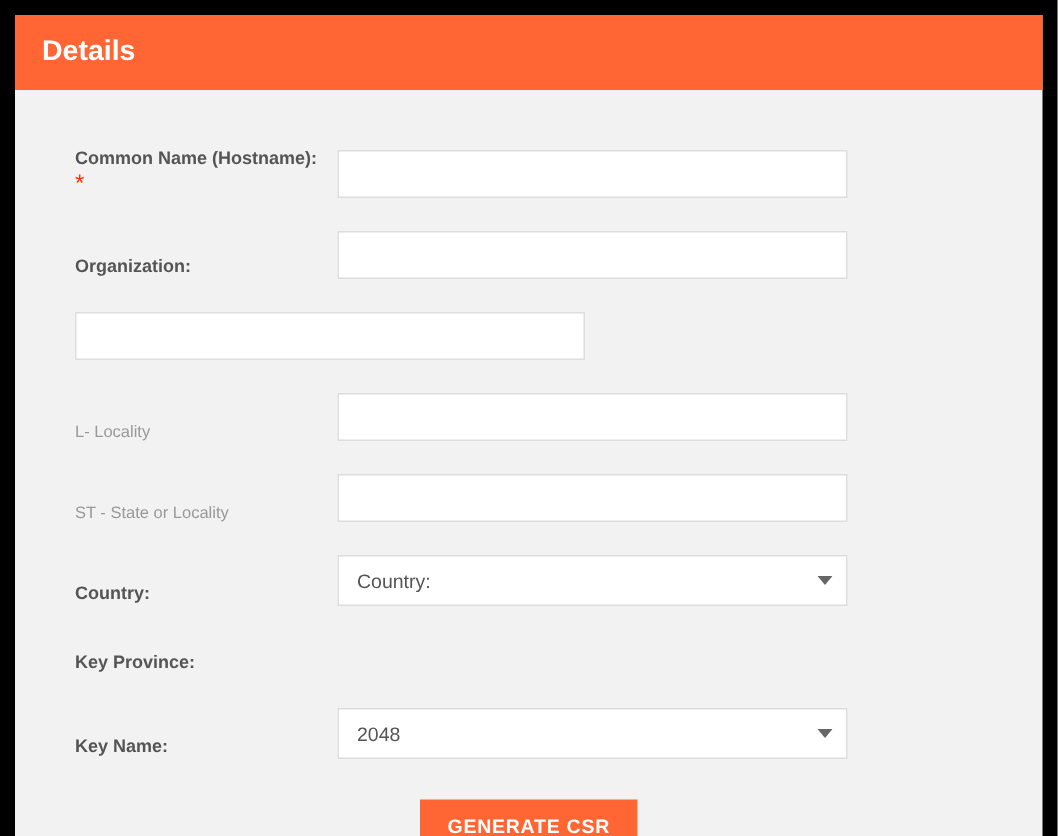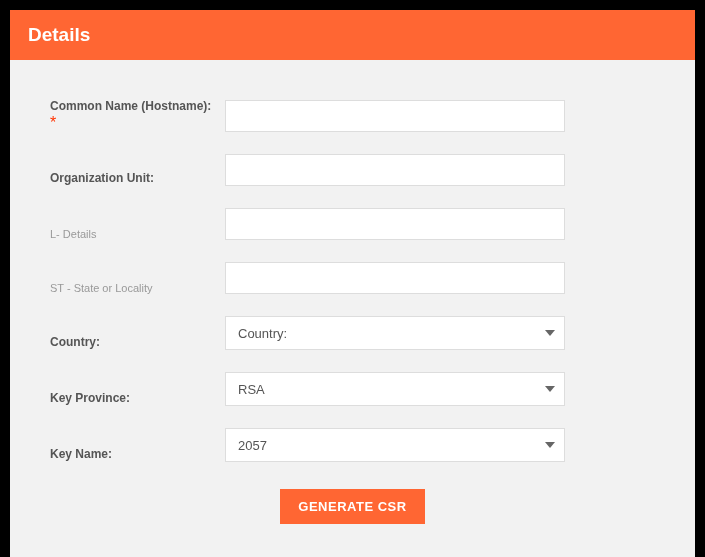--- a/index.html
+++ b/index.html
@@ -117,33 +117,38 @@
     <div class="form-row">
       <div class="label-col">
         <span class="field-label">Common Name (Hostname):</span>
         <span class="required">*</span>
       </div>
       <div class="input-col">
         <input class="text-input" type="text" value="" style="">
       </div>
     </div>
 
-
-    <div class="form-row">
-      <div class="label-col">
-        <span class="field-label">Organization Unit:</span>
-      </div>
-      <div class="input-col">
-        <input class="text-input" type="text" value="" style="">
-      </div>
-    </div>
-
-    <div class="form-row">
-      <div class="label-col">
-        <div class="field-hint">L- Details</div>
+    <div class="form-row">
+      <div class="label-col">
+        <span class="field-label">Organization:</span>
+      </div>
+      <div class="input-col">
+        <input class="text-input" type="text" value="" style="">
+      </div>
+    </div>
+
+    <div class="form-row">
+      <div class="input-col">
+        <input class="text-input" type="text" value="" style="">
+      </div>
+    </div>
+
+    <div class="form-row">
+      <div class="label-col">
+        <div class="field-hint">L- Locality</div>
       </div>
       <div class="input-col">
         <input class="text-input" type="text" value="" style="">
       </div>
     </div>
 
     <div class="form-row">
       <div class="label-col">
         <div class="field-hint">ST - State or Locality</div>
       </div>
@@ -167,50 +172,38 @@
               </svg>
           </span>
         </div>
       </div>
     </div>
 
     <div class="form-row">
       <div class="label-col">
         <span class="field-label">Key Province:</span>
       </div>
+    </div>
+
+    <div class="form-row">
+      <div class="label-col">
+        <span class="field-label">Key Name:</span>
+      </div>
       <div class="input-col">
         <div class="select-wrap">
           <div class="select-input">
-            <span>RSA</span>
+            <span>2048</span>
           </div>
           <span class="select-arrow">
             <svg width="10" height="6" viewBox="0 0 10 6">
                 <path d="M0 0 L5 6 L10 0 Z" fill="#666"></path>
               </svg>
           </span>
         </div>
       </div>
     </div>
 
-    <div class="form-row">
-      <div class="label-col">
-        <span class="field-label">Key Name:</span>
-      </div>
-      <div class="input-col">
-        <div class="select-wrap">
-          <div class="select-input">
-            <span>2057</span>
-          </div>
-          <span class="select-arrow">
-            <svg width="10" height="6" viewBox="0 0 10 6">
-                <path d="M0 0 L5 6 L10 0 Z" fill="#666"></path>
-              </svg>
-          </span>
-        </div>
-      </div>
-    </div>
-
     <div class="button-row">
       <button class="generate-btn">GENERATE CSR</button>
     </div>
 
   </div>
 </div>
 
 </body></html>

